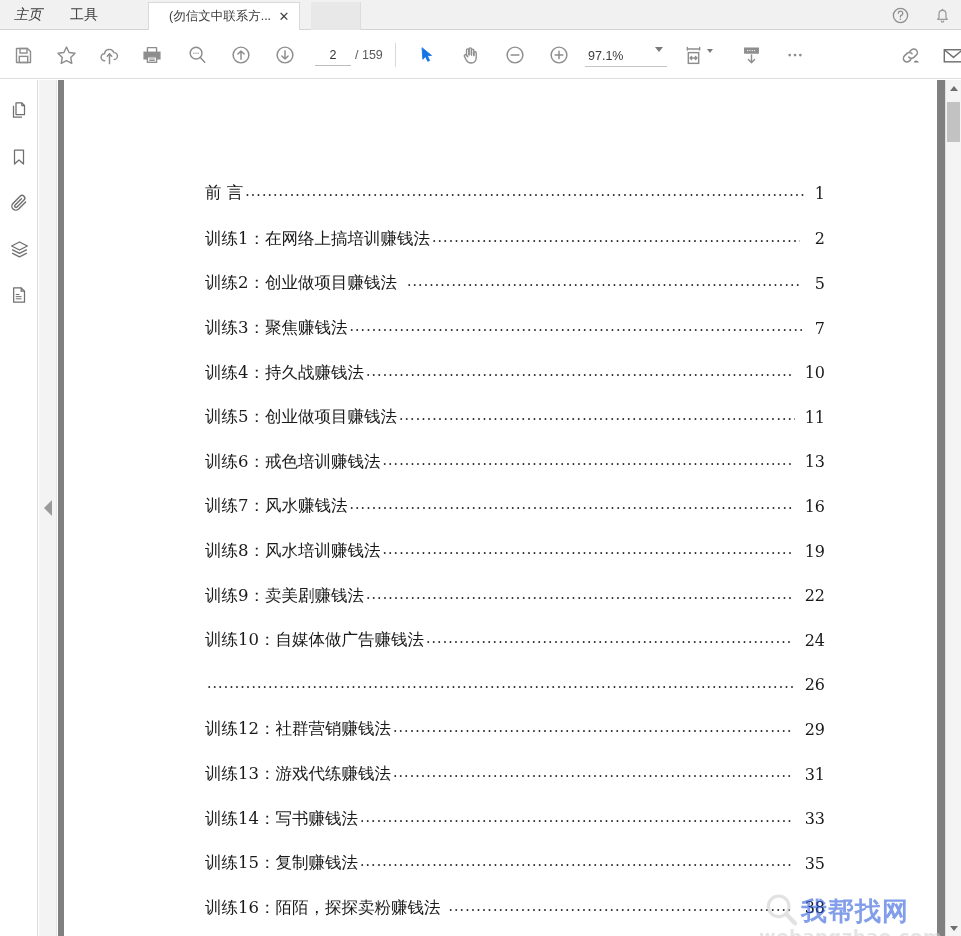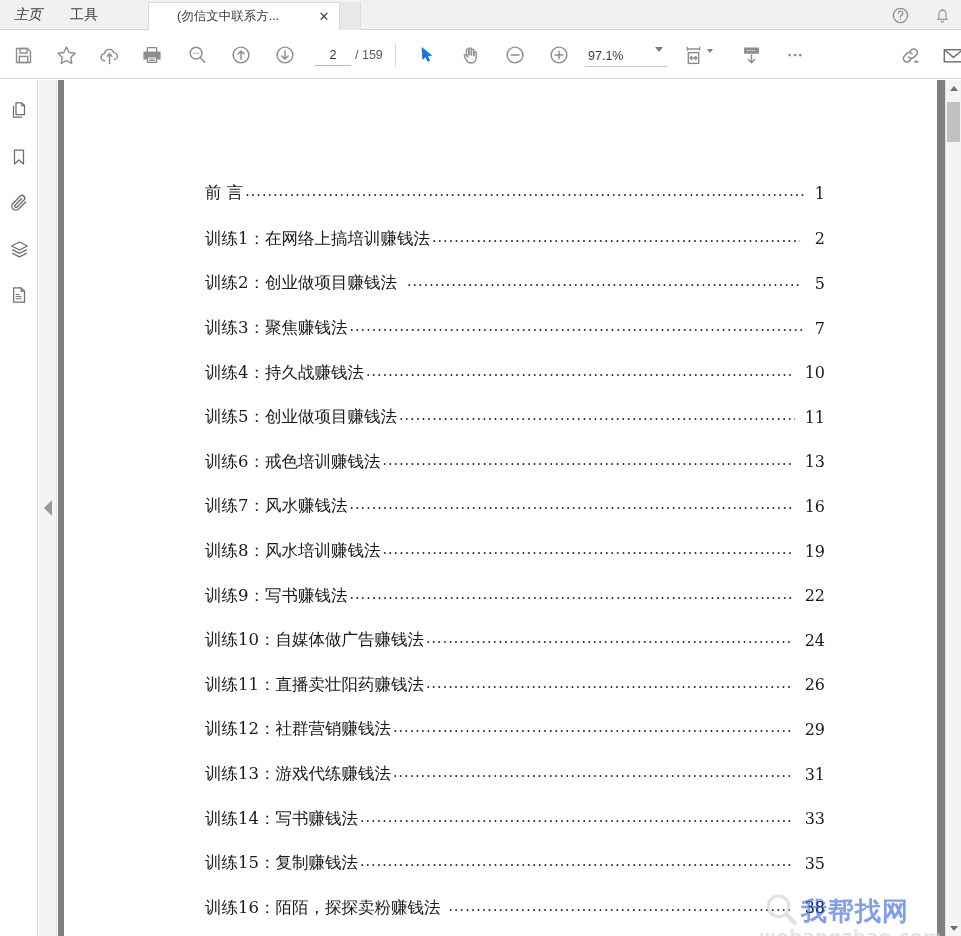--- a/index.html
+++ b/index.html
@@ -20,26 +20,26 @@
   .menu-btn {
     position: absolute; top: 0; height: 30px;
     display: flex; align-items: center; justify-content: center;
     font-size: 14px; color: #3c3c3c; cursor: default;
     padding: 0 8px;
   }
   .menu-home { left: 4px; width: 48px; font-style: italic; }
   .menu-tools { left: 60px; width: 48px; }
 
   .tab {
-    position: absolute; top: 2px; left: 148px; width: 192px; height: 28px;
+    position: absolute; top: 2px; left: 148px; width: 152px; height: 28px;
     background: #ffffff;
     border-left: 1px solid #d9d9d9;
     border-right: 1px solid #d9d9d9;
     border-top: 1px solid #d9d9d9;
-    display: flex; align-items: center; padding-left: 8px;
+    display: flex; align-items: center;
   }
   .tab-title {
     font-size: 12.5px; color: #3a3a3a;
     white-space: nowrap; overflow: hidden;
     margin-left: 20px; max-width: 112px;
   }
   .tab-close {
     position: absolute; right: 8px; top: 7px;
     width: 14px; height: 14px;
     font-size: 13px; line-height: 13px; text-align: center;
@@ -479,33 +479,32 @@
           <span class="toc-page" style="width:30px;">16</span>
         </div>
 
         <div class="toc-row">
           <span class="toc-label">训练8：风水培训赚钱法</span>
           <span class="toc-dots">....................................................................................................................</span>
           <span class="toc-page" style="width:30px;">19</span>
         </div>
 
         <div class="toc-row">
-          <span class="toc-label">训练9：写书赚钱法</span>
+          <span class="toc-label">训练9：卖美剧赚钱法</span>
           <span class="toc-dots">....................................................................................................................</span>
           <span class="toc-page" style="width:30px;">22</span>
         </div>
 
         <div class="toc-row">
           <span class="toc-label">训练10：自媒体做广告赚钱法</span>
           <span class="toc-dots">....................................................................................................................</span>
           <span class="toc-page" style="width:30px;">24</span>
         </div>
 
         <div class="toc-row">
-          <span class="toc-label">训练11：直播卖壮阳药赚钱法</span>
           <span class="toc-dots">....................................................................................................................</span>
           <span class="toc-page" style="width:30px;">26</span>
         </div>
 
         <div class="toc-row">
           <span class="toc-label">训练12：社群营销赚钱法</span>
           <span class="toc-dots">....................................................................................................................</span>
           <span class="toc-page" style="width:30px;">29</span>
         </div>
 

